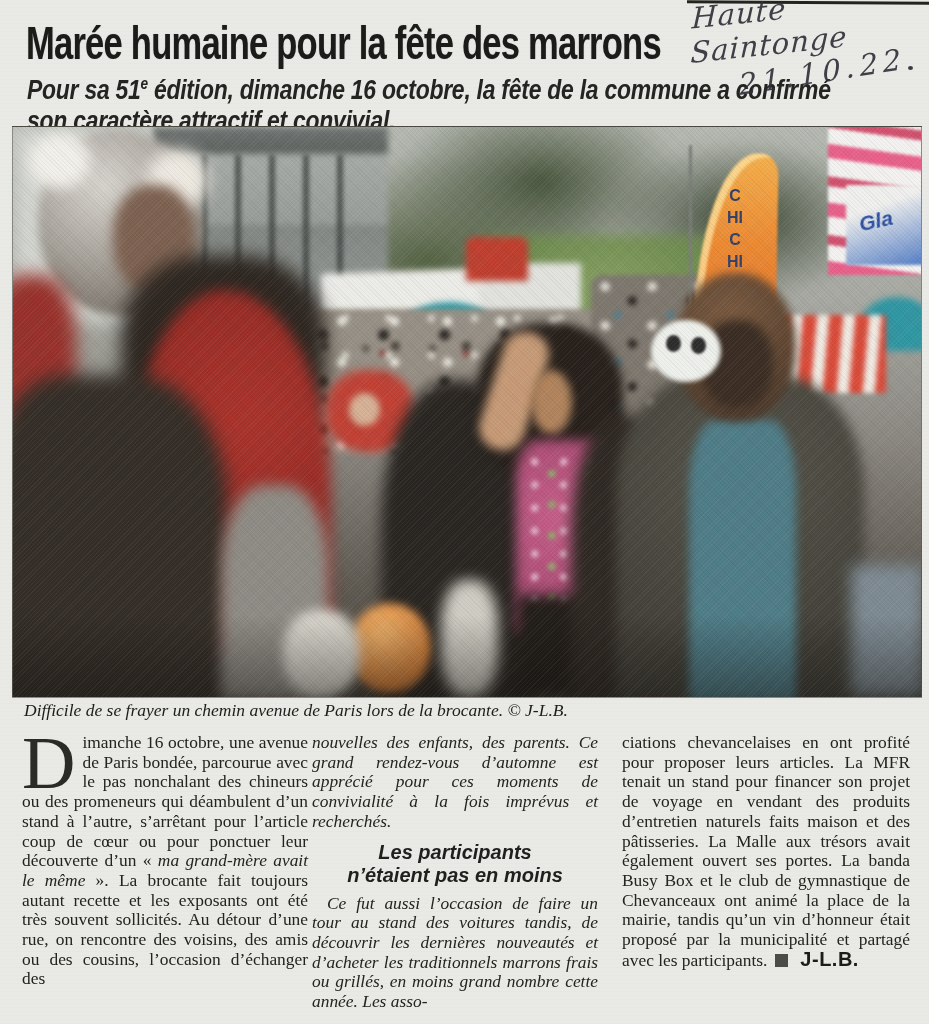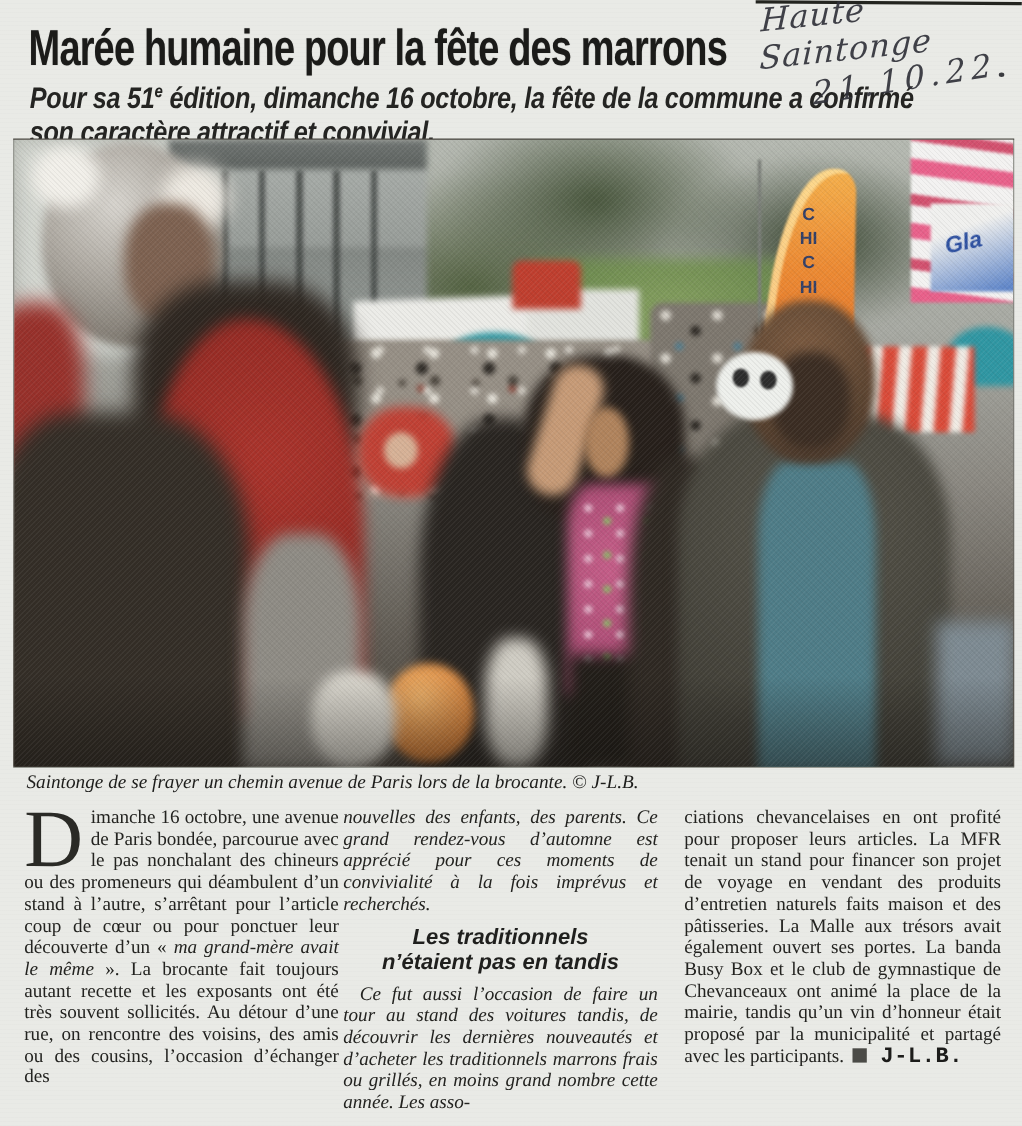--- a/index.html
+++ b/index.html
@@ -177,21 +177,21 @@
   }
   .bodycol p{margin:0;}
   .subhead{
     margin:9px 0 7px 0;text-align:center;
     font-family:"Liberation Sans", sans-serif;
     font-weight:bold;font-size:20px;line-height:23px;color:#1f1f1d;
   }
   .indent{text-indent:15px;}
   .quote-italic{}
   .endmark{display:inline-block;width:13px;height:13px;background:#4b4b47;margin:0 12px 0 8px;vertical-align:-1px;}
-  .sig{font-family:Liberation Mono, monospace;font-weight:bold;font-size:20px;letter-spacing:0.5px;color:#1c1c1a;}
+  .sig{font-family:Liberation Sans, sans-serif;font-weight:bold;font-size:20px;letter-spacing:0.5px;color:#1c1c1a;}
 </style>
 </head>
 <body>
 
 <div class="page">
 
   <div class="scan-line"></div>
 
   <div class="headline">Marée humaine pour la fête des marrons</div>
 
@@ -253,33 +253,33 @@
     <div class="ph-panda"></div>
     <div class="ph-panda-e1"></div>
     <div class="ph-panda-e2"></div>
     <div class="ph-orange"></div>
     <div class="ph-whitebag"></div>
     <div class="ph-white-center"></div>
     <div class="ph-blue-right"></div>
     <div class="ph-bottom-shadow"></div>
   </div>
 
-  <div class="caption">Saintonge de se frayer un chemin avenue de Paris lors de la brocante. © J-L.B.</div>
+  <div class="caption">Difficile de se frayer un chemin avenue de Paris lors de la brocante. © J-L.B.</div>
 
   <div class="columns">
 
     <div class="bodycol col1">
       <p><span class="dropcap">D</span><span>imanche 16 octobre, une avenue de Paris bondée, parcourue avec le pas nonchalant des chineurs ou des promeneurs qui déambulent d’un stand à l’autre, s’arrêtant pour l’article coup de cœur ou pour ponctuer leur découverte d’un « </span><em class="quote-italic">ma grand-mère avait le même</em><span> ». La brocante fait toujours autant recette et les exposants ont été très souvent sollicités. Au détour d’une rue, on rencontre des voisins, des amis ou des cousins, l’occasion d’échanger des</span></p>
     </div>
 
     <div class="bodycol col2">
       <p>nouvelles des enfants, des parents. Ce grand rendez-vous d’automne est apprécié pour ces moments de convivialité à la fois imprévus et recherchés.</p>
       <div class="subhead">
-        <div>Les traditionnels</div>
-        <div>n’étaient pas en tandis</div>
+        <div>Les participants</div>
+        <div>n’étaient pas en moins</div>
       </div>
       <p class="indent">Ce fut aussi l’occasion de faire un tour au stand des voitures tandis, de découvrir les dernières nouveautés et d’acheter les traditionnels marrons frais ou grillés, en moins grand nombre cette année. Les asso-</p>
     </div>
 
     <div class="bodycol col3">
       <p><span>ciations chevancelaises en ont profité pour proposer leurs articles. La MFR tenait un stand pour financer son projet de voyage en vendant des produits d’entretien naturels faits maison et des pâtisseries. La Malle aux trésors avait également ouvert ses portes. La banda Busy Box et le club de gymnastique de Chevanceaux ont animé la place de la mairie, tandis qu’un vin d’honneur était proposé par la municipalité et partagé avec les participants.</span><span class="endmark"></span><span class="sig">J-L.B.</span></p>
     </div>
 
   </div>
 

